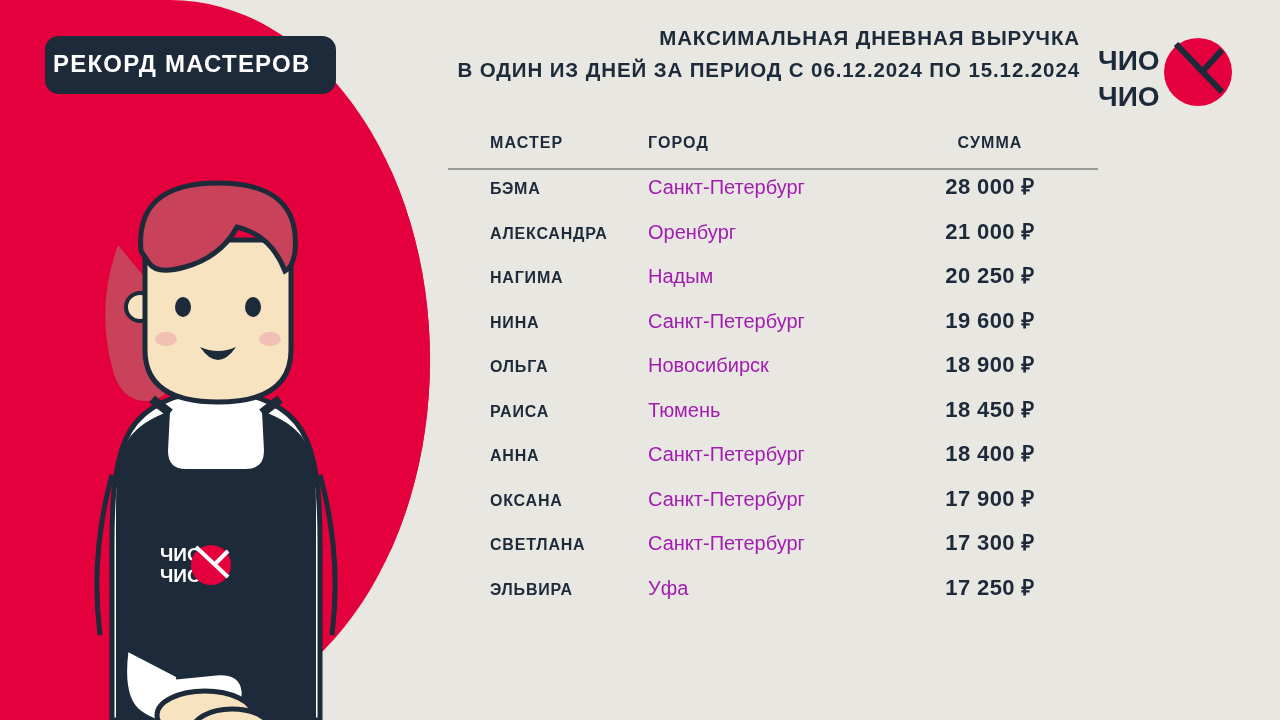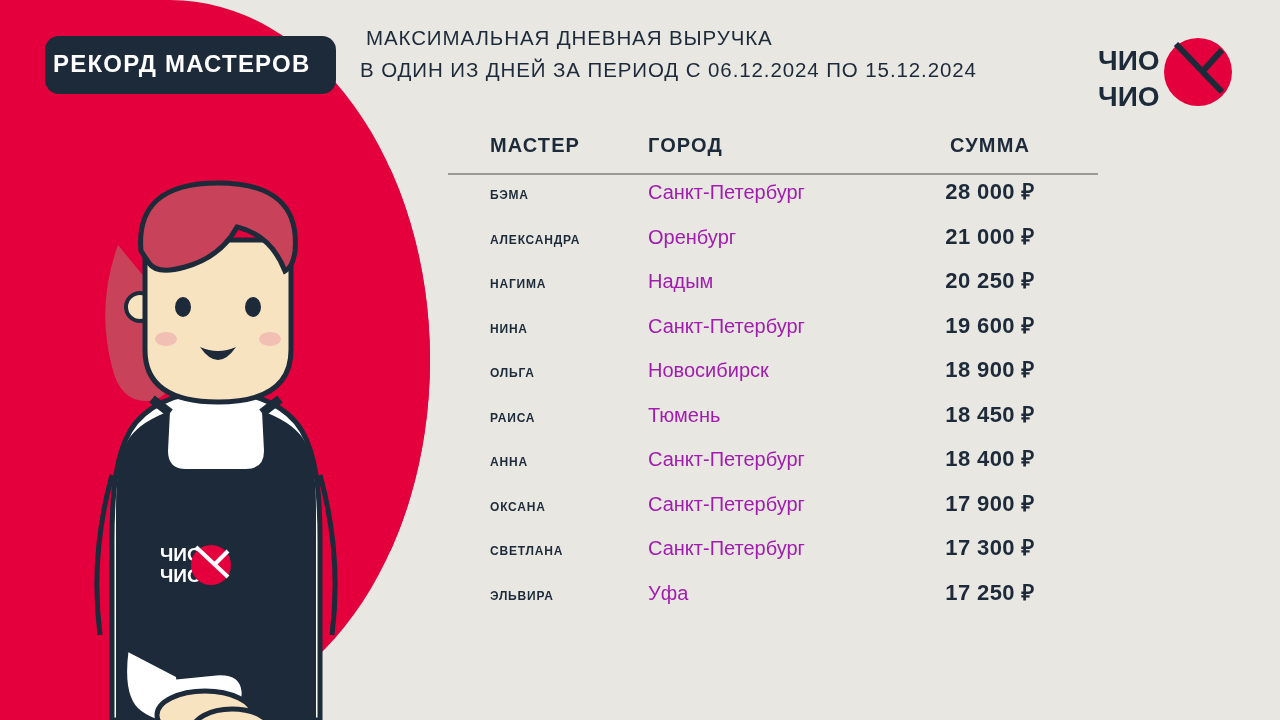--- a/index.html
+++ b/index.html
@@ -53,24 +53,24 @@
   
   .header {
     position:absolute;
     left:360px; top:22px;
     width:720px;
     z-index:5;
   }
   .header .line {
     color:#1d2a3a;
     font-size:20.5px;
-    font-weight:normal;
+    font-weight:bold;
     letter-spacing:0.9px;
     line-height:1.55;
-    text-align:left;
+    text-align:right;
   }
   .header .line1 { margin-left:6px; }
 
   
   .logo {
     position:absolute; right:42px; top:28px;
     width:140px; height:92px;
     z-index:5;
   }
 
@@ -81,37 +81,37 @@
     width:650px;
     z-index:5;
   }
   .thead {
     display:flex;
     padding-bottom:16px;
     border-bottom:2px solid #9a9a96;
   }
   .thead .th {
     color:#1d2a3a;
-    font-size:20px;
+    font-size:16px;
     font-weight:bold;
     letter-spacing:1.1px;
   }
   .col-master { width:200px; padding-left:42px; }
   .col-city   { width:242px; }
   .col-sum    { width:200px; text-align:center; }
 
   .trow {
     display:flex;
     align-items:baseline;
     height:44.5px;
   }
   .trow:first-of-type { margin-top:14px; }
   .cell-master {
     width:200px; padding-left:42px;
-    color:#1d2a3a; font-size:12px; font-weight:bold; letter-spacing:0.8px;margin-top:10px;
+    color:#1d2a3a; font-size:16px; font-weight:bold; letter-spacing:0.8px;margin-top:10px;
   }
   .cell-city {
     width:242px;
     color:#a21caf; font-size:20px; font-weight:normal;
   }
   .cell-sum {
     width:200px; text-align:center;
     color:#1d2a3a; font-size:22px; font-weight:bold; letter-spacing:0.4px;
   }
 </style>

